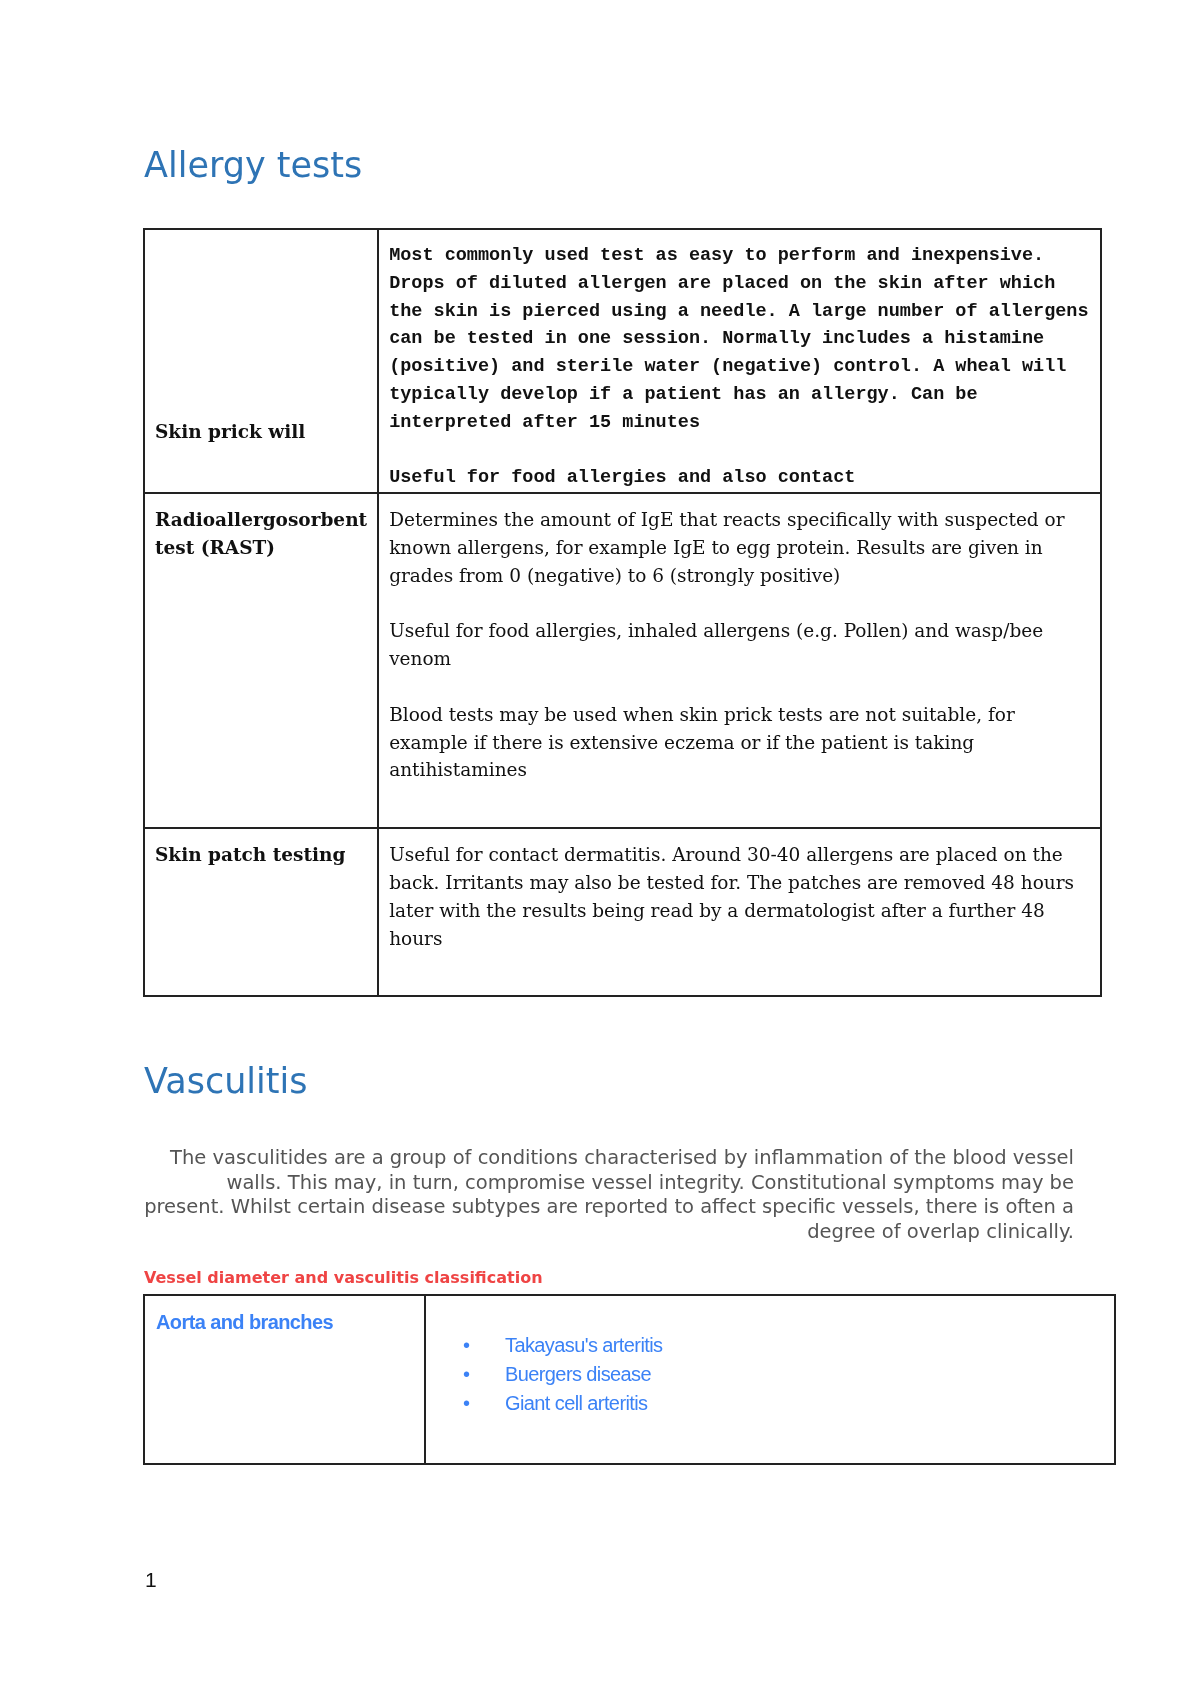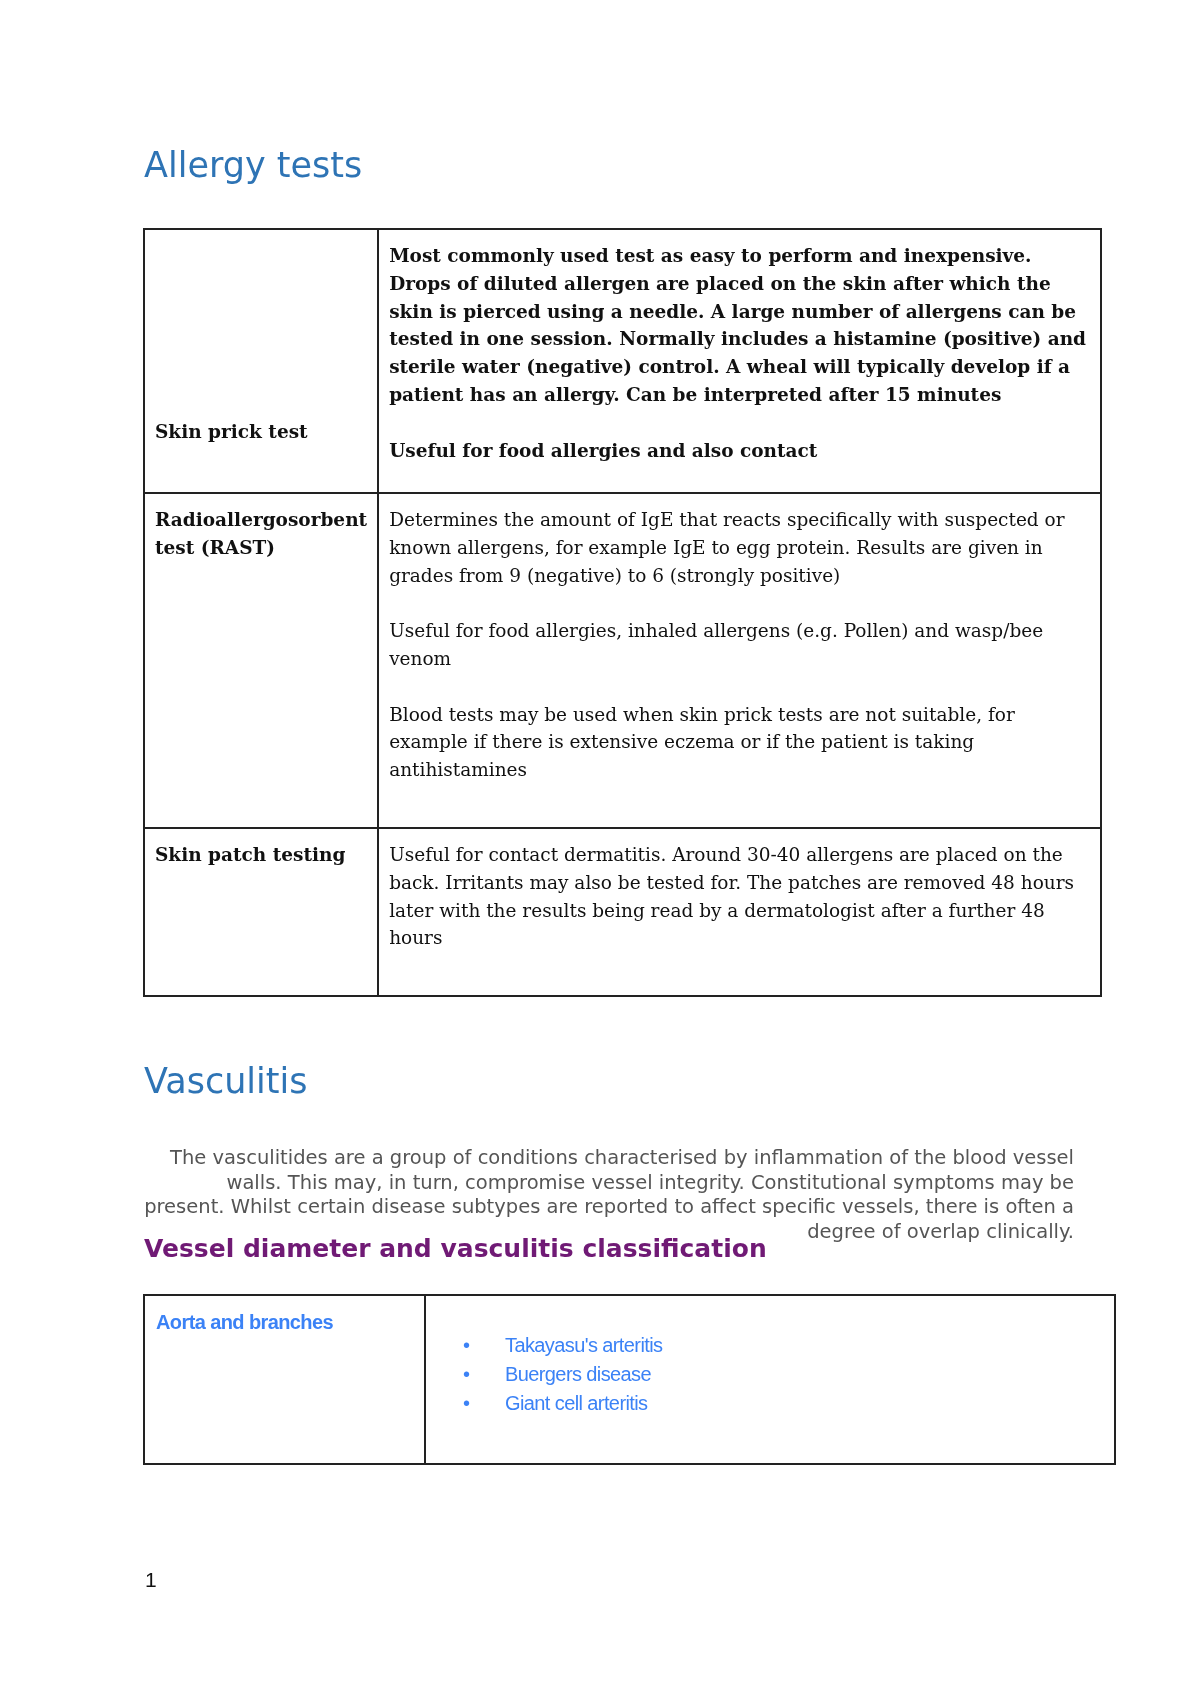--- a/index.html
+++ b/index.html
@@ -19,38 +19,38 @@
     position: absolute; left: 143px; top: 228px; width: 959px;
     border-collapse: collapse;
     font-family: "DejaVu Serif", "Liberation Serif", serif;
     font-size: 18.5px; color: #111;
   }
   table.t1 td {
     border: 2px solid #222; vertical-align: top; padding: 12px 10px 0 10px;
     line-height: 27.8px;
   }
   table.t1 td.lbl { width: 225px; font-weight: bold; }
-  table.t1 .bold { font-weight: bold; }
+  table.t1 .bold { font-weight: bold; font-family: Liberation Mono, monospace; }
   table.t1 p { margin: 0; }
   table.t1 p + p { margin-top: 27.8px; }
 
   #row-skin-prick td { height: 264px; box-sizing: border-box; }
   #row-skin-prick td.lbl { vertical-align: bottom; padding-bottom: 46px; }
   #row-rast td { height: 335px; box-sizing: border-box; }
   #row-patch td { height: 168px; box-sizing: border-box; }
 
   .para {
     position: absolute; left: 144px; top: 1146px; width: 930px;
     font-family: "DejaVu Sans", sans-serif; font-size: 19.5px;
     color: #555; line-height: 24.6px; margin: 0; text-align: right;
   }
   .subhead {
-    position: absolute; left: 144px; top: 1234px;
-    font-family: "DejaVu Sans", sans-serif; font-size: 25px; font-weight: bold;
-    color: #701a75; margin: 0;
+    position: absolute; left: 144px; top: 1268px;
+    font-family: "DejaVu Sans", sans-serif; font-size: 16px; font-weight: bold;
+    color: #ef4444; margin: 0;
   }
 
   table.t2 {
     position: absolute; left: 143px; top: 1294px; width: 973px;
     border-collapse: collapse;
     font-family: "Liberation Sans", sans-serif;
     font-size: 20px; color: #3b82f6;
   }
   table.t2 td {
     border: 2.5px solid #222; vertical-align: top; padding: 12px 11px 0 11px;
@@ -73,30 +73,30 @@
 </head>
 <body>
 
 <div class="page">
 
   <h1 id="h-allergy" class="h1">Allergy tests</h1>
 
   <table class="t1">
     <tbody>
         <tr id="row-skin-prick">
-      <td class="lbl">Skin prick test</td>
+      <td class="lbl">Skin prick will</td>
       <td class="bold">
         <p>Most commonly used test as easy to perform and inexpensive. Drops of diluted allergen are placed on the skin after which the skin is pierced using a needle. A large number of allergens can be tested in one session. Normally includes a histamine (positive) and sterile water (negative) control. A wheal will typically develop if a patient has an allergy. Can be interpreted after 15 minutes</p>
         <p>Useful for food allergies and also contact</p>
       </td>
     </tr>
     <tr id="row-rast">
       <td class="lbl">Radioallergosorbent test (RAST)</td>
       <td>
-        <p>Determines the amount of IgE that reacts specifically with suspected or known allergens, for example IgE to egg protein. Results are given in grades from 9 (negative) to 6 (strongly positive)</p>
+        <p>Determines the amount of IgE that reacts specifically with suspected or known allergens, for example IgE to egg protein. Results are given in grades from 0 (negative) to 6 (strongly positive)</p>
         <p>Useful for food allergies, inhaled allergens (e.g. Pollen) and wasp/bee venom</p>
         <p>Blood tests may be used when skin prick tests are not suitable, for example if there is extensive eczema or if the patient is taking antihistamines</p>
       </td>
     </tr>
     <tr id="row-patch">
       <td class="lbl">Skin patch testing</td>
       <td>
         <p>Useful for contact dermatitis. Around 30-40 allergens are placed on the back. Irritants may also be tested for. The patches are removed 48 hours later with the results being read by a dermatologist after a further 48 hours</p>
       </td>
     </tr>

